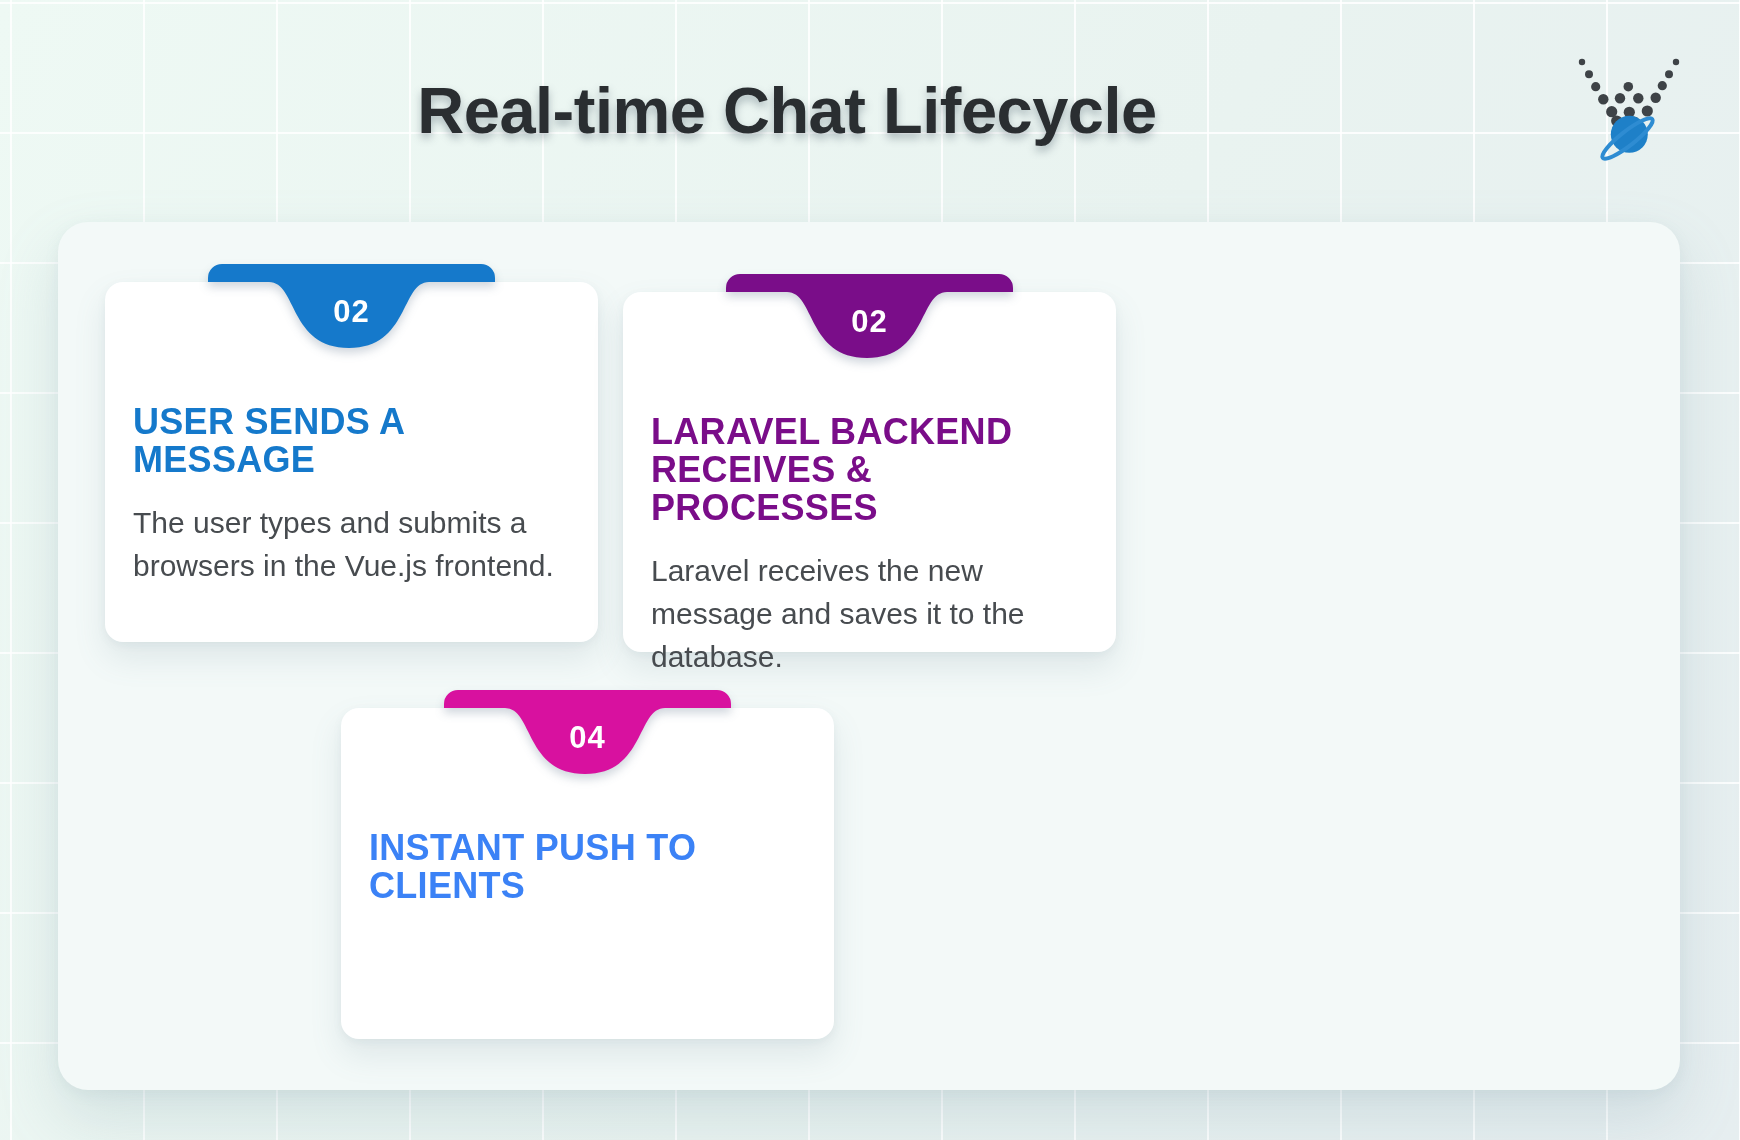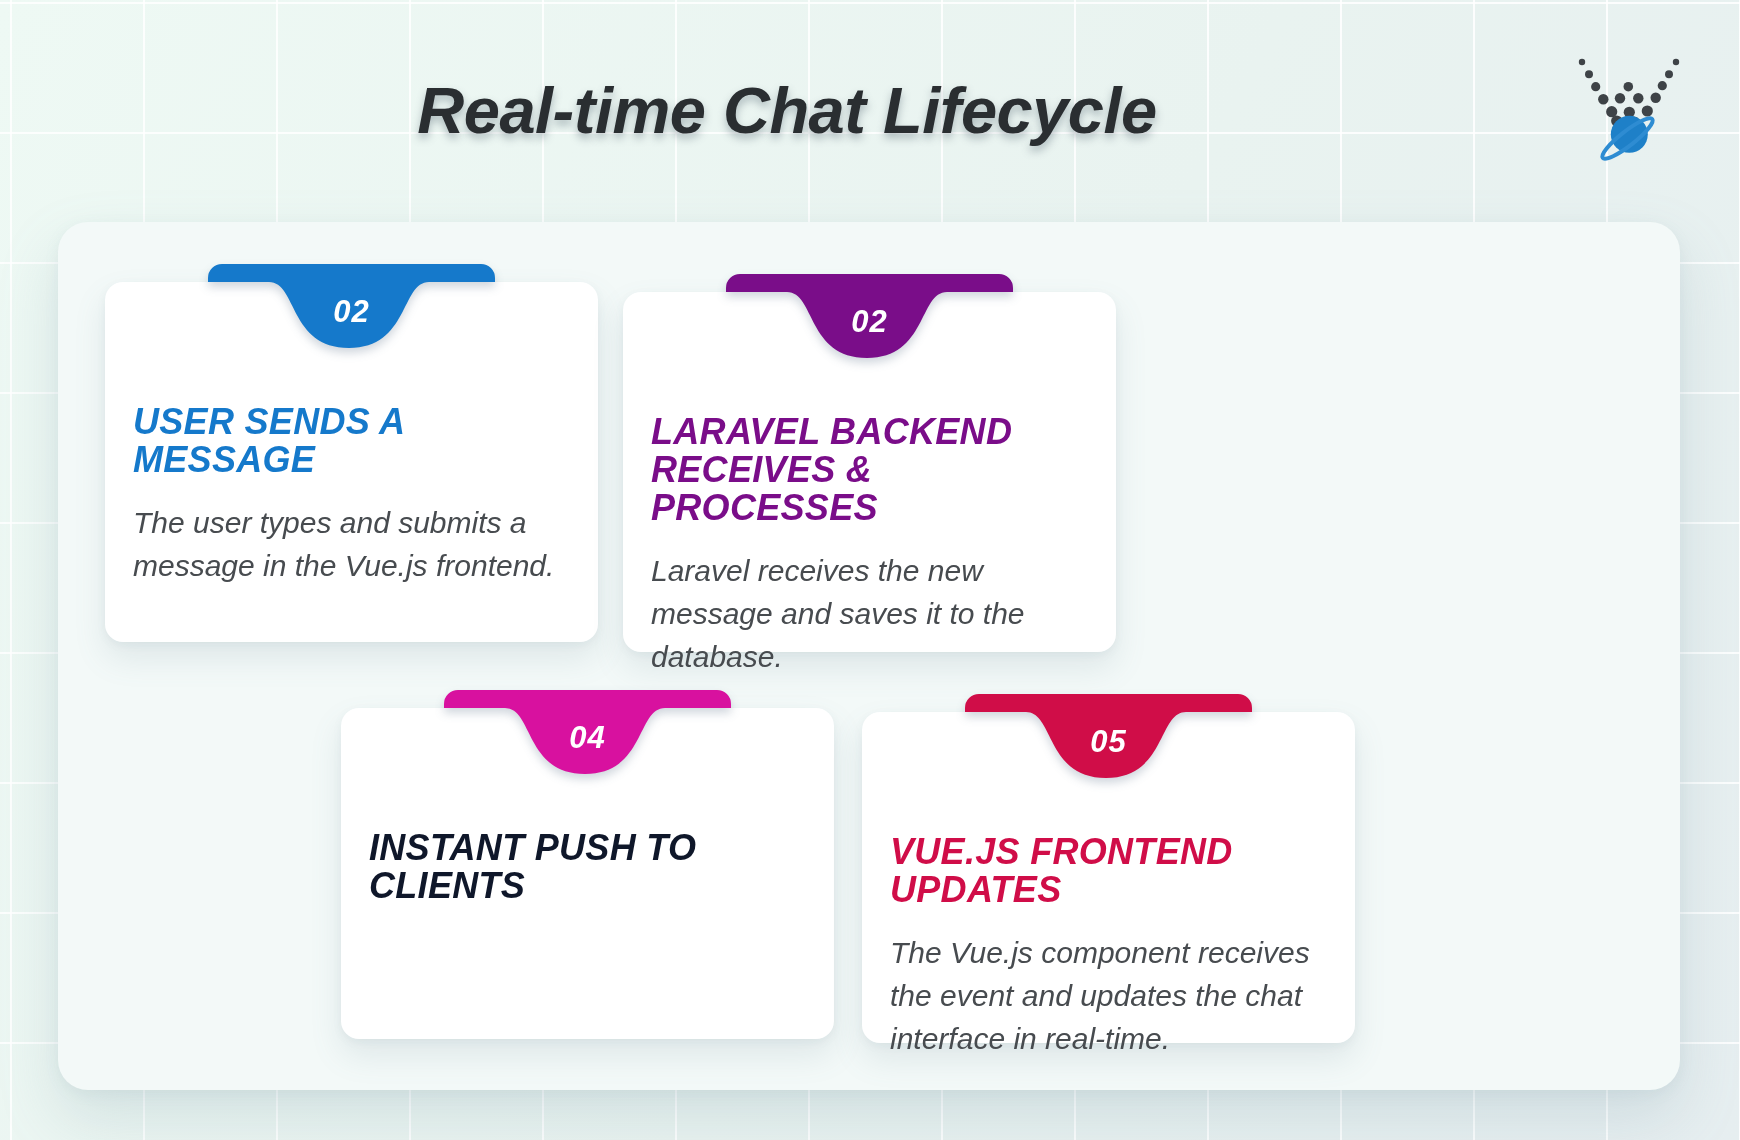--- a/index.html
+++ b/index.html
@@ -11,21 +11,20 @@
     width: 1740px;
     height: 1140px;
     overflow: hidden;
     background-color: #e9f3ef;
     background-image:
       linear-gradient(to right, rgba(255,255,255,0.85) 2px, rgba(255,255,255,0) 2px),
       linear-gradient(to bottom, rgba(255,255,255,0.85) 2px, rgba(255,255,255,0) 2px),
       linear-gradient(118deg, #eef9f4 0%, #e9f3f0 55%, #e6eef0 100%);
     background-size: 133px 1140px, 1740px 130px, 1740px 1140px;
     background-position: 10px 0, 0 2px, 0 0;
-    font-style: italic;
   }
 
   .page-title {
     position: absolute;
     top: 74px;
     left: 0;
     width: 1574px;
     text-align: center;
     font-size: 65px;
     line-height: 74px;
@@ -138,43 +137,35 @@
   </svg>
 
   <div class="panel"></div>
 
   <div class="card c1">
     <svg class="tab" viewBox="0 0 287 84" xmlns="http://www.w3.org/2000/svg">
       <path d="M 14,0 H 273 A 14,14 0 0 1 287,14 V 18 H 221 C 193,18 201,84 141,84 C 81,84 89,18 61,18 H 0 V 14 A 14,14 0 0 1 14,0 Z" fill="#1579cb"></path>
     </svg>
     <div class="step-num">02</div>
     <h2 class="card-title" style="color: rgb(21, 121, 203);">USER SENDS A MESSAGE</h2>
-    <p class="card-desc">The user types and submits a message in the Vue.js frontend.</p>
+    <p class="card-desc">The user types and submits a browsers in the Vue.js frontend.</p>
   </div>
 
   <div class="card c2">
     <svg class="tab" viewBox="0 0 287 84" xmlns="http://www.w3.org/2000/svg">
       <path d="M 14,0 H 273 A 14,14 0 0 1 287,14 V 18 H 221 C 193,18 201,84 141,84 C 81,84 89,18 61,18 H 0 V 14 A 14,14 0 0 1 14,0 Z" fill="#7a0d89"></path>
     </svg>
     <div class="step-num">02</div>
     <h2 class="card-title" style="color: rgb(122, 13, 137);">LARAVEL BACKEND RECEIVES &amp; PROCESSES</h2>
     <p class="card-desc">Laravel receives the new message and saves it to the database.</p>
   </div>
 
 
   <div class="card c4">
     <svg class="tab" viewBox="0 0 287 84" xmlns="http://www.w3.org/2000/svg">
       <path d="M 14,0 H 273 A 14,14 0 0 1 287,14 V 18 H 221 C 193,18 201,84 141,84 C 81,84 89,18 61,18 H 0 V 14 A 14,14 0 0 1 14,0 Z" fill="#d8119f"></path>
     </svg>
     <div class="step-num">04</div>
-    <h2 class="card-title" style="color: #0f172a;">INSTANT PUSH TO CLIENTS</h2>
+    <h2 class="card-title" style="color: #3b82f6;">INSTANT PUSH TO CLIENTS</h2>
   </div>
 
-  <div class="card c5">
-    <svg class="tab" viewBox="0 0 287 84" xmlns="http://www.w3.org/2000/svg">
-      <path d="M 14,0 H 273 A 14,14 0 0 1 287,14 V 18 H 221 C 193,18 201,84 141,84 C 81,84 89,18 61,18 H 0 V 14 A 14,14 0 0 1 14,0 Z" fill="#d00d48"></path>
-    </svg>
-    <div class="step-num">05</div>
-    <h2 class="card-title" style="color: rgb(208, 13, 72);">VUE.JS FRONTEND UPDATES</h2>
-    <p class="card-desc">The Vue.js component receives the event and updates the chat interface in real-time.</p>
-  </div>
 
 </div>
 
 </body></html>

